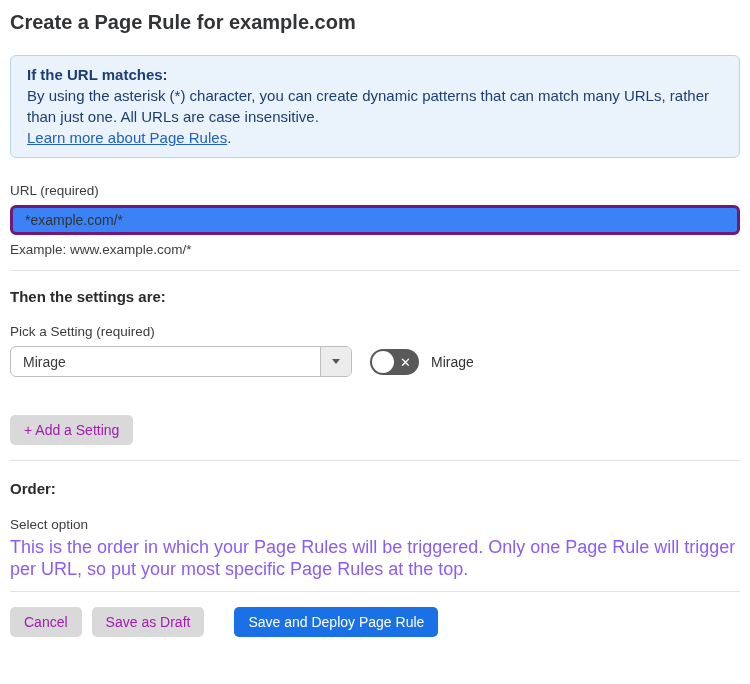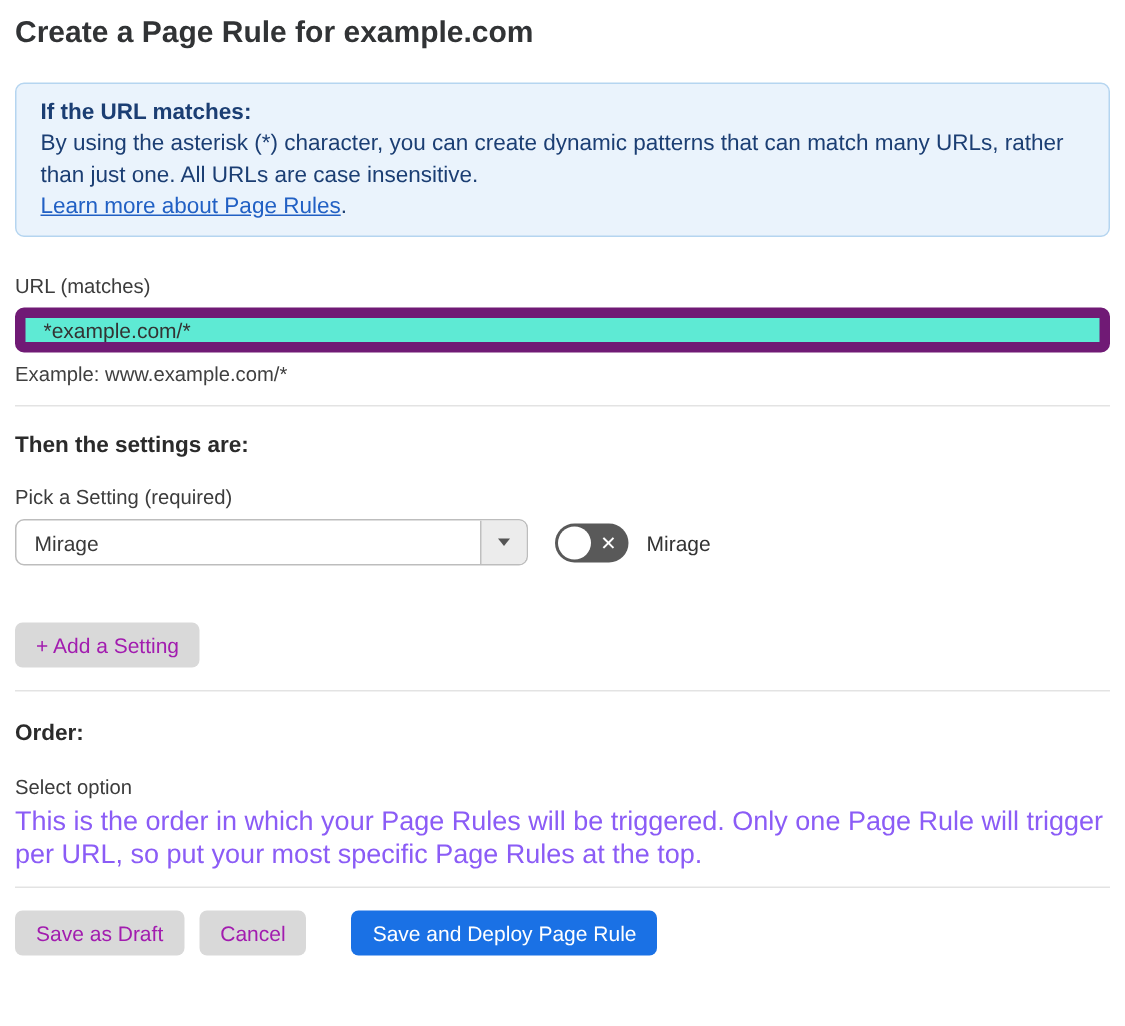--- a/index.html
+++ b/index.html
@@ -42,28 +42,28 @@
     margin-top: 25px;
     font-size: 13.5px;
     line-height: 16px;
     color: #3c3c3c;
   }
 
   input.text-input {
     margin-top: 6px;
     width: 100%;
     height: 30px;
-    border: 7px solid #701a75;
+    border: 3px solid #701a75;
     border-radius: 6px;
     padding: 0 12px;
     font-size: 14px;
     font-family: "Liberation Sans", "DejaVu Sans", sans-serif;
     color: #333;
     outline: none;
-    background: #5eead4;
+    background: #3b82f6;
   }
 
   .helper-text {
     margin-top: 7px;
     font-size: 13.5px;
     line-height: 16px;
     color: #404040;
   }
 
   hr.divider {
@@ -211,21 +211,21 @@
   <h1 class="page-title">Create a Page Rule for example.com</h1>
 
   <div class="info-box">
     <div class="info-heading">If the URL matches:</div>
     <div class="info-body">By using the asterisk (*) character, you can create dynamic patterns that can match many URLs, rather than just one. All URLs are case insensitive.</div>
     <div>
       <a class="info-link">Learn more about Page Rules</a><span class="info-link-period">.</span>
     </div>
   </div>
 
-  <div class="field-label">URL (matches)</div>
+  <div class="field-label">URL (required)</div>
   <input class="text-input" type="text" value="*example.com/*" style="">
   <div class="helper-text">Example: www.example.com/*</div>
 
   <hr class="divider divider-1">
 
   <div class="section-heading settings">Then the settings are:</div>
 
   <div class="field-label label-tight">Pick a Setting (required)</div>
 
   <div class="setting-row">
@@ -249,18 +249,18 @@
   <div class="section-heading order">Order:</div>
 
   <div class="field-label label-order">Select option</div>
 
 
   <div class="order-help">This is the order in which your Page Rules will be triggered. Only one Page Rule will trigger per URL, so put your most specific Page Rules at the top.</div>
 
   <hr class="divider divider-3">
 
   <div class="footer-buttons">
+    <button class="btn-gray">Cancel</button>
     <button class="btn-gray">Save as Draft</button>
-    <button class="btn-gray">Cancel</button>
     <button class="btn-blue">Save and Deploy Page Rule</button>
   </div>
 
 </div>
 
 </body></html>

